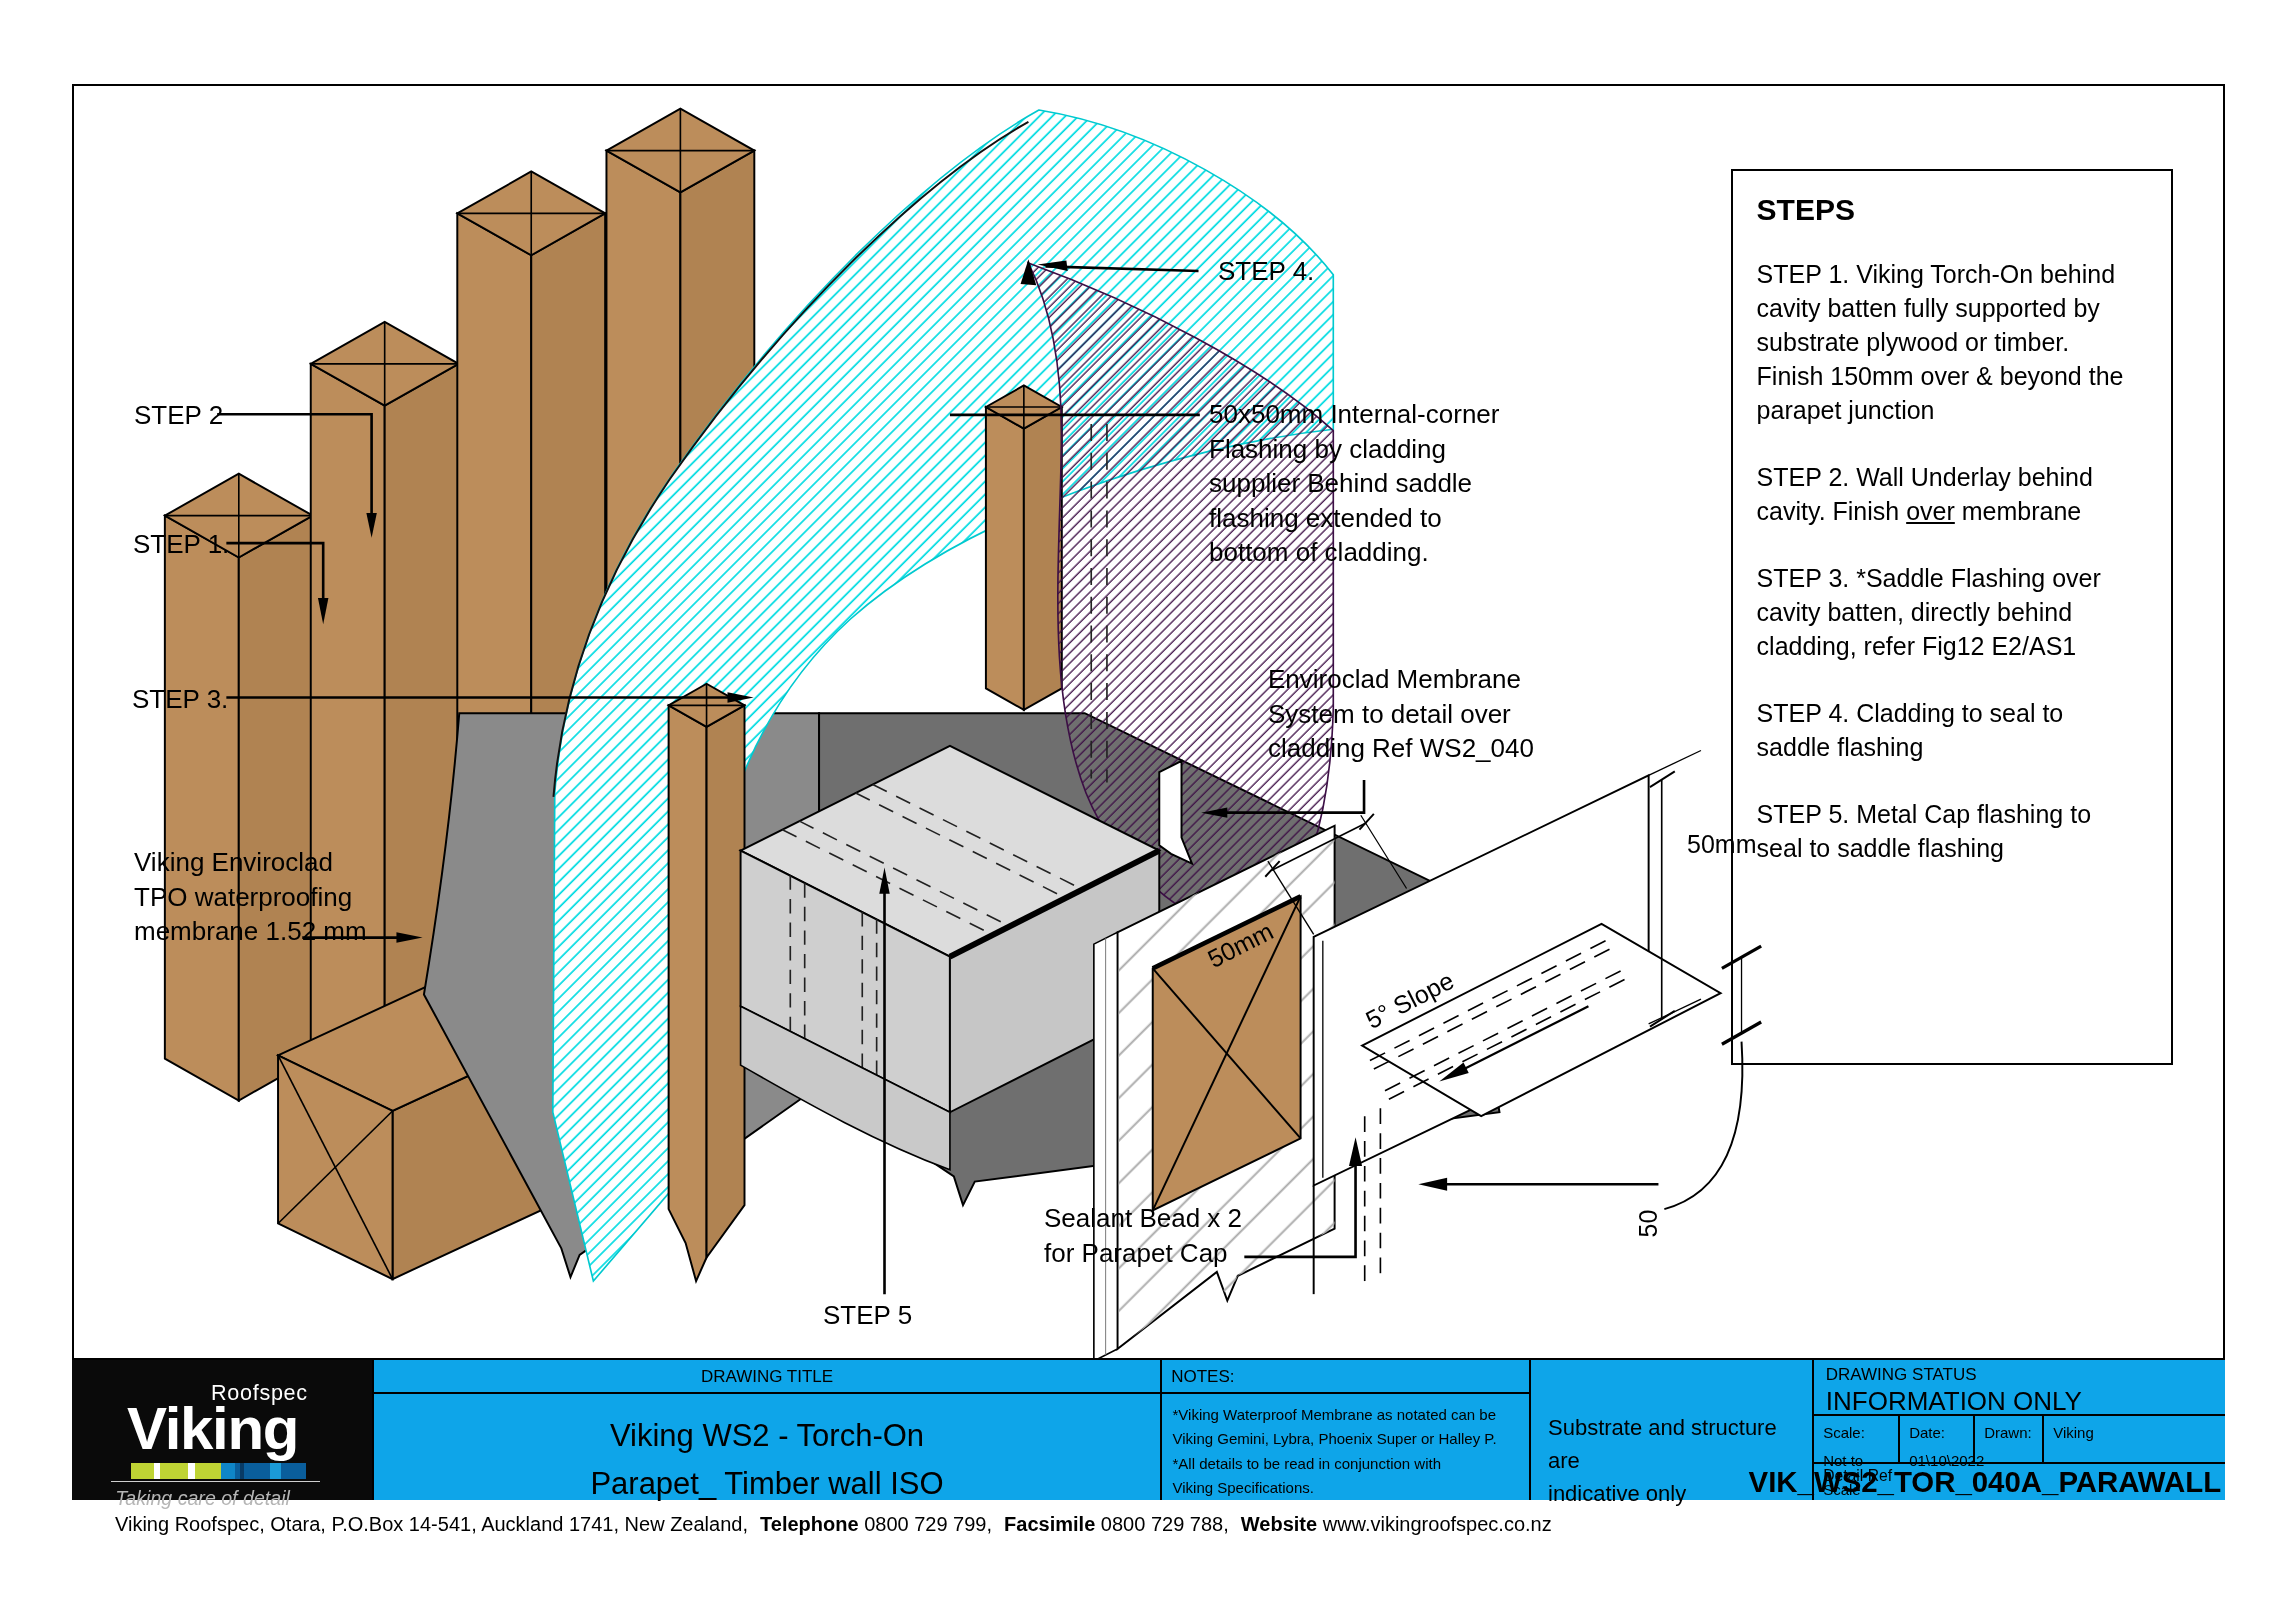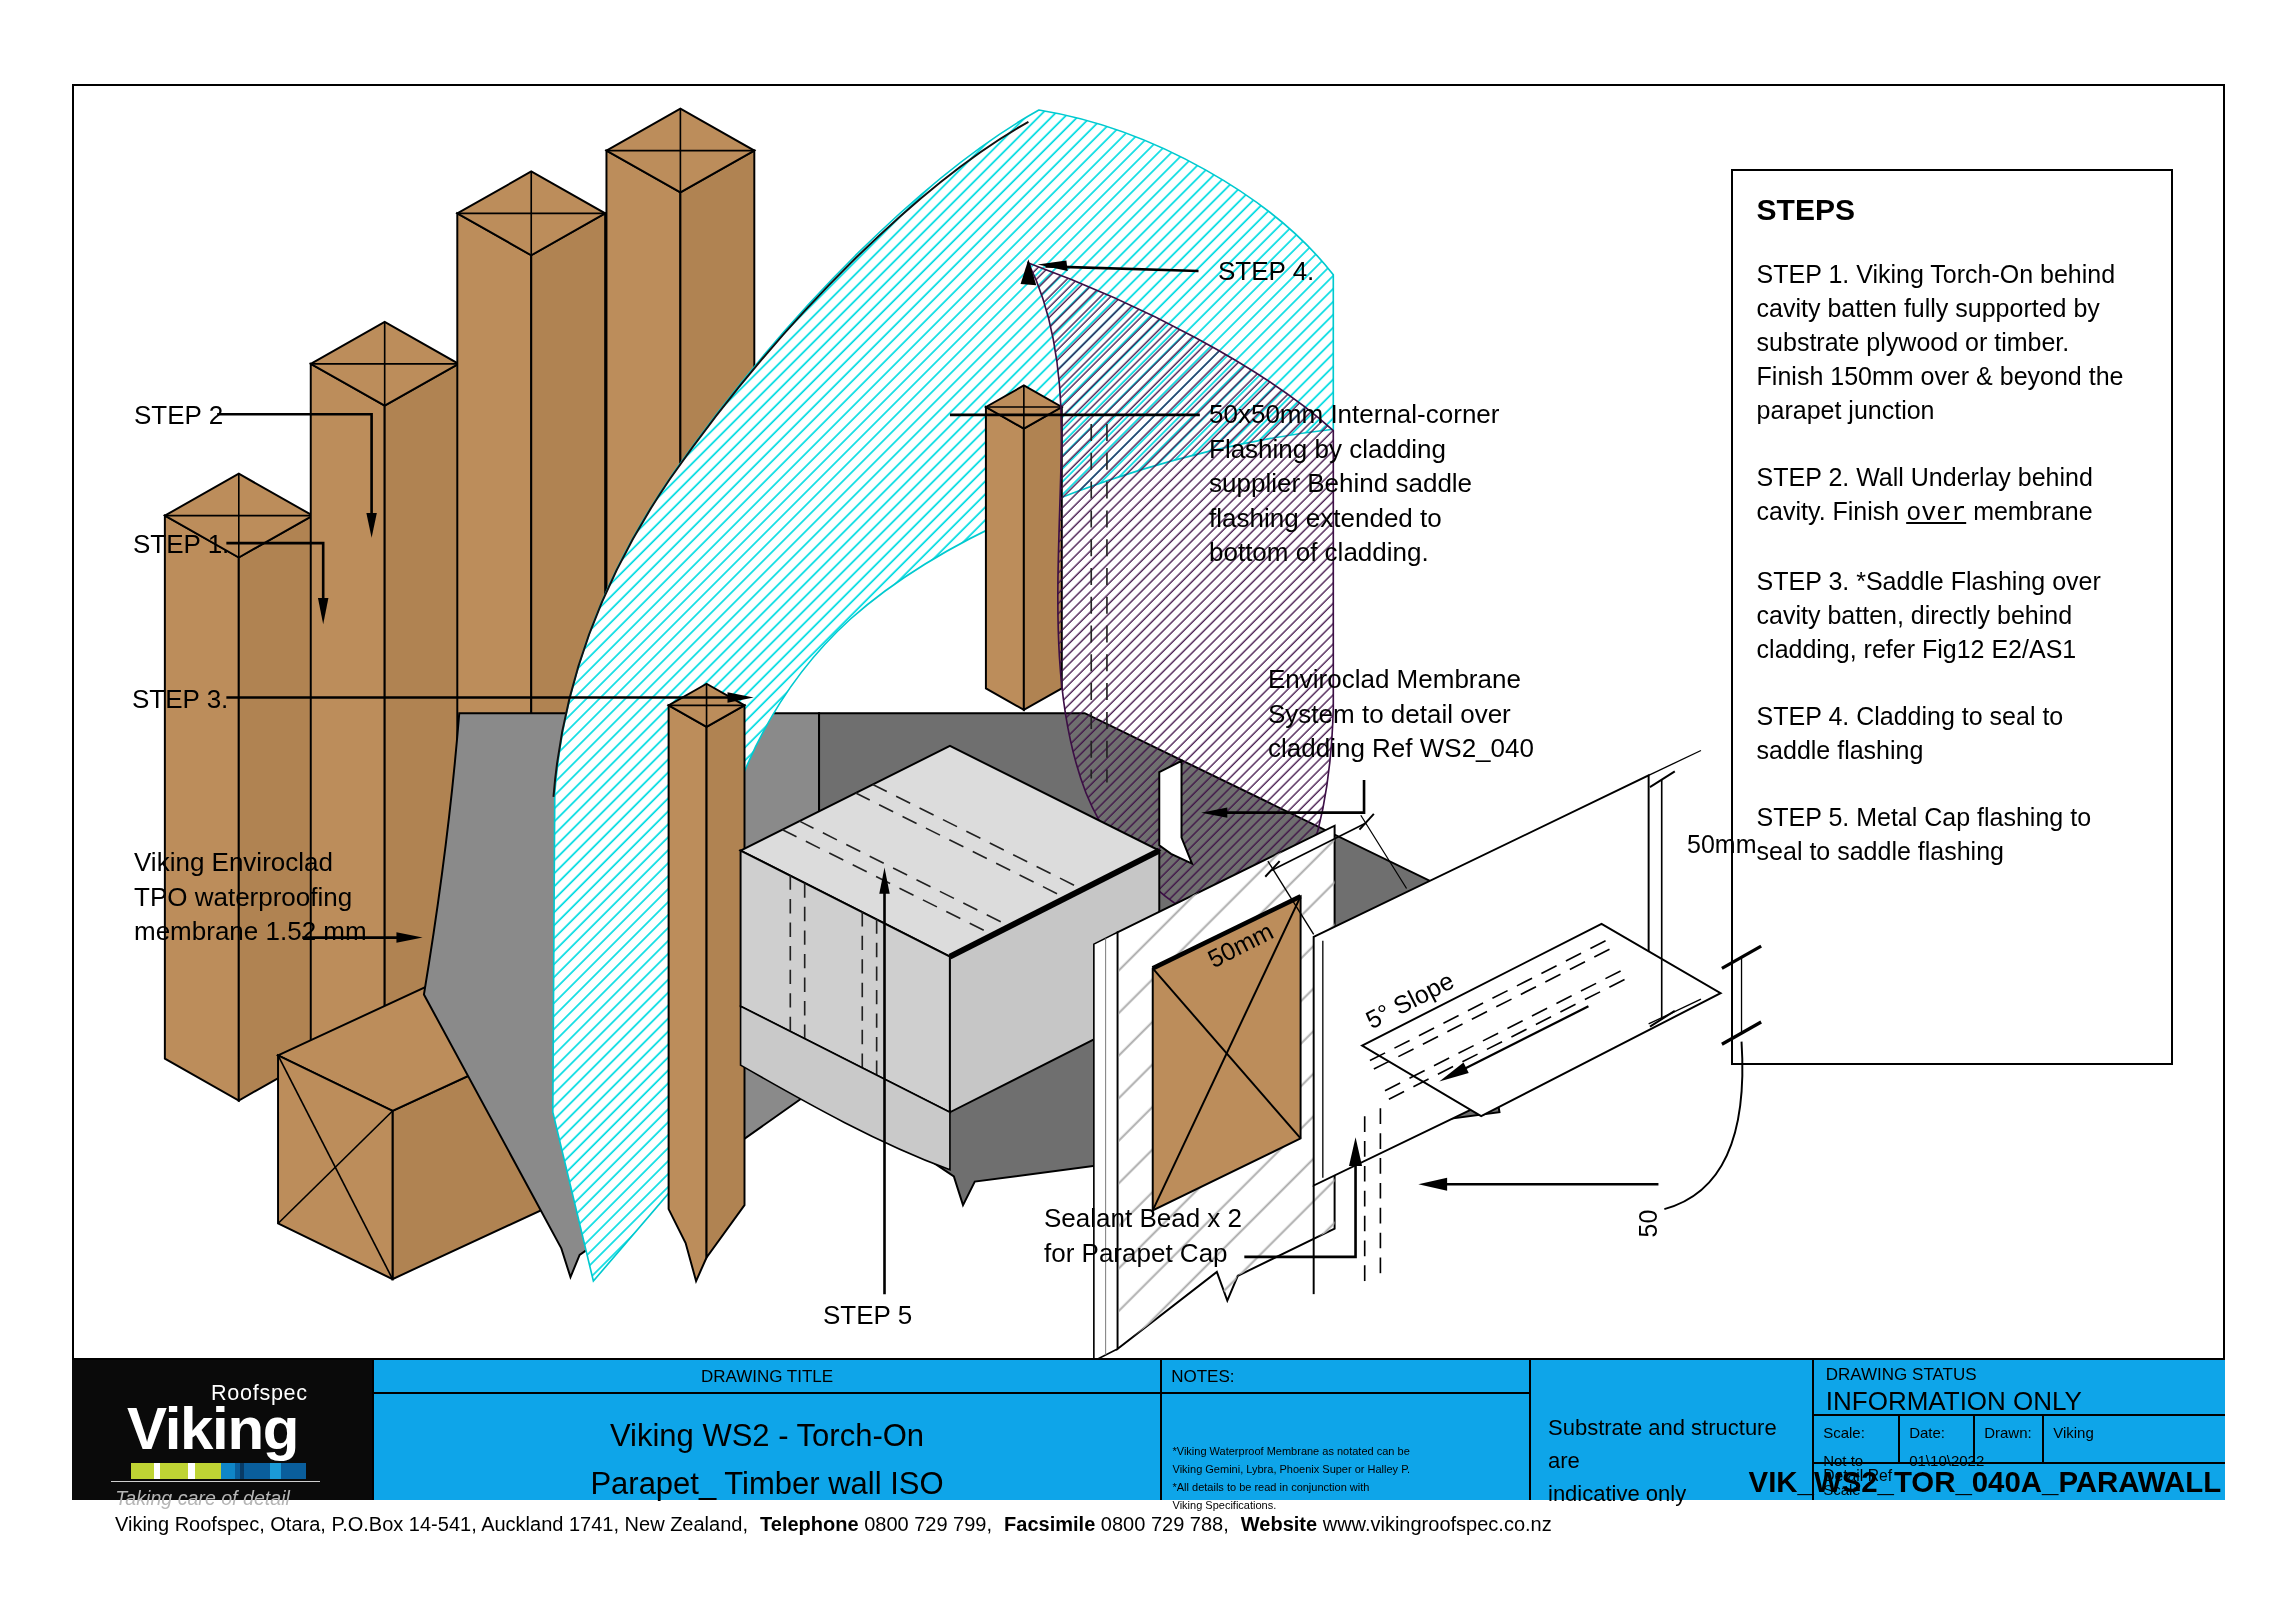--- a/index.html
+++ b/index.html
@@ -4,21 +4,21 @@
 <style>
   html,body{margin:0;padding:0;background:#fff;}
   body{font-family:"Liberation Sans", sans-serif; color:#000;}
   .page{position:relative;width:2295px;height:1622px;background:#fff;overflow:hidden;}
   .abs{position:absolute;}
   .ml{white-space:pre-line;}
   .lbl{position:absolute;font-size:26px;line-height:1.33;color:#000;}
   .dim{position:absolute;font-size:25px;color:#000;}
   .rot-iso{transform:rotate(-27deg);transform-origin:left top;}
   .rot-90{transform:rotate(-90deg);transform-origin:center center;}
-  .u{text-decoration:underline;font-family:Liberation Mono, monospace;}
+  .u{text-decoration:underline;}
 
   
   .frame{position:absolute;left:72px;top:84px;width:2153px;height:1416px;border:2.6px solid #000;box-sizing:border-box;}
 
   
   .steps{position:absolute;left:1731px;top:169px;width:442px;height:896px;border:2px solid #000;box-sizing:border-box;padding:22px 23.6px;}
   .steps h1{margin:0 0 30px 0;font-size:30px;font-weight:bold;}
   .steps p{margin:0 0 33px 0;font-size:25px;line-height:1.36;}
 
   
@@ -30,21 +30,21 @@
   .logo-brand{font-size:60px;font-weight:bold;letter-spacing:-1.3px;line-height:1;margin-top:17px;}
   .logo-bar{display:flex;height:16.4px;width:175px;margin:3.9px 0 0 3.9px;}
   .logo-bar div{height:100%;}
   .logo-line{width:209px;height:1.3px;background:#cfcfcf;margin:1.3px 0 5.2px -15.7px;}
   .logo-tag{font-style:italic;font-size:19.6px;color:#b5b5b5;margin-left:-11.8px;}
   .cell-head{font-size:17px;padding:6.5px 9.2px;border-bottom:2.6px solid #000;box-sizing:border-box;height:34px;}
   .title-cell{left:372px;width:788px;}
   .title-cell .cell-head{text-align:center;}
   .title-body{font-size:31px;text-align:center;line-height:1.55;padding-top:18.3px;}
   .notes-cell{left:1160px;width:370px;}
-  .notes-body{font-size:11px;line-height:1.62;padding:9.2px 10.5px;margin-top:40px;}
+  .notes-body{font-size:15px;line-height:1.62;padding:9.2px 10.5px;}
   .substrate-cell{left:1529px;width:283px;}
   .substrate-body{font-size:22px;line-height:1.5;padding:51px 0 0 17px;}
   .status-cell{left:1812px;width:413px;}
   .status-r1{height:56px;border-bottom:2.6px solid #000;box-sizing:border-box;padding:5.2px 0 0 11.8px;}
   .status-head{font-size:17px;}
   .status-val{font-size:26px;margin-top:1.3px;}
   .status-r2{height:48px;border-bottom:2.6px solid #000;box-sizing:border-box;display:flex;}
   .status-r2 .c{box-sizing:border-box;font-size:15px;line-height:1.9;padding:2.6px 0 0 9.2px;}
   .c1{width:84px;}
   .c2{width:75px;border-left:2.6px solid #000;}

